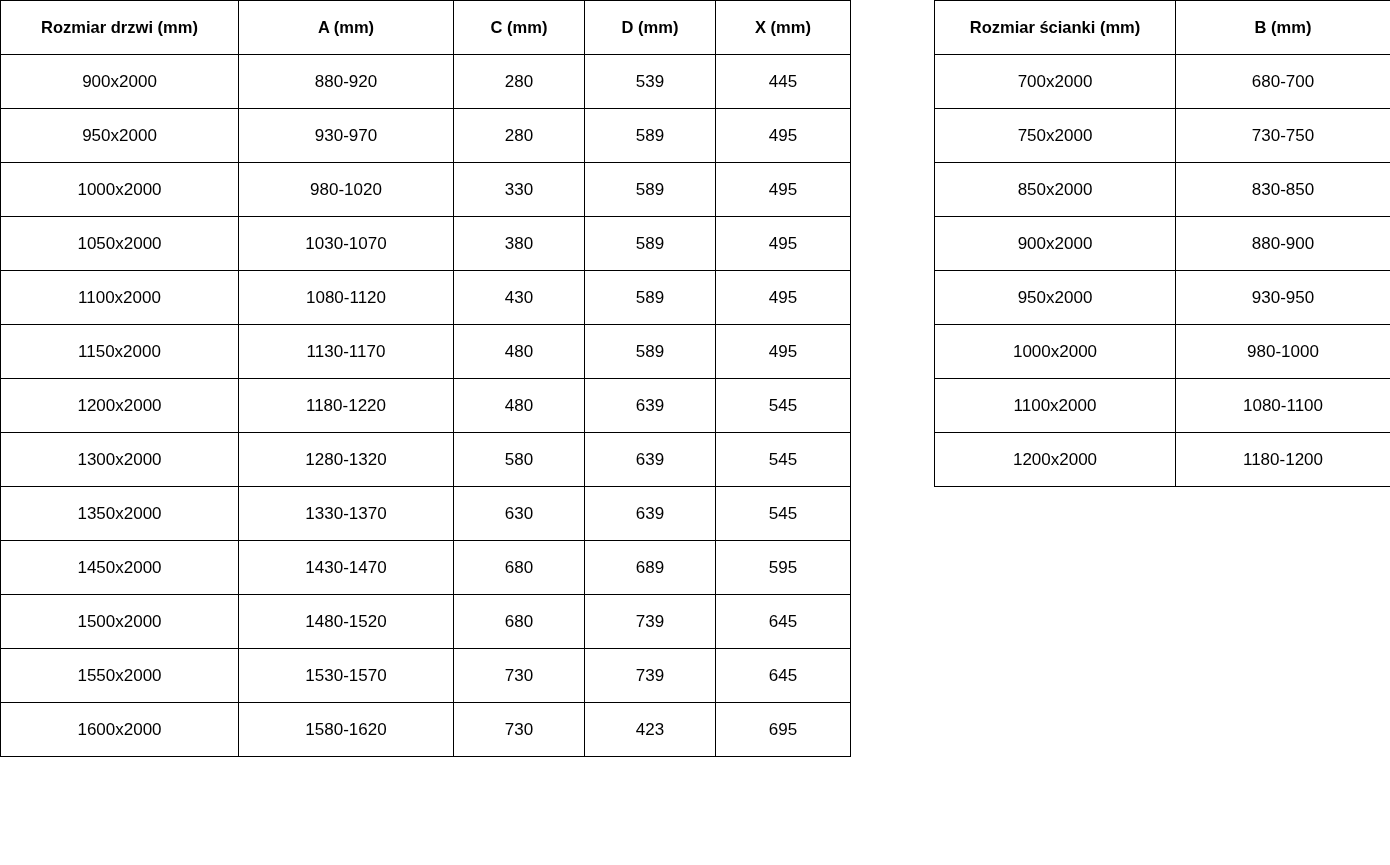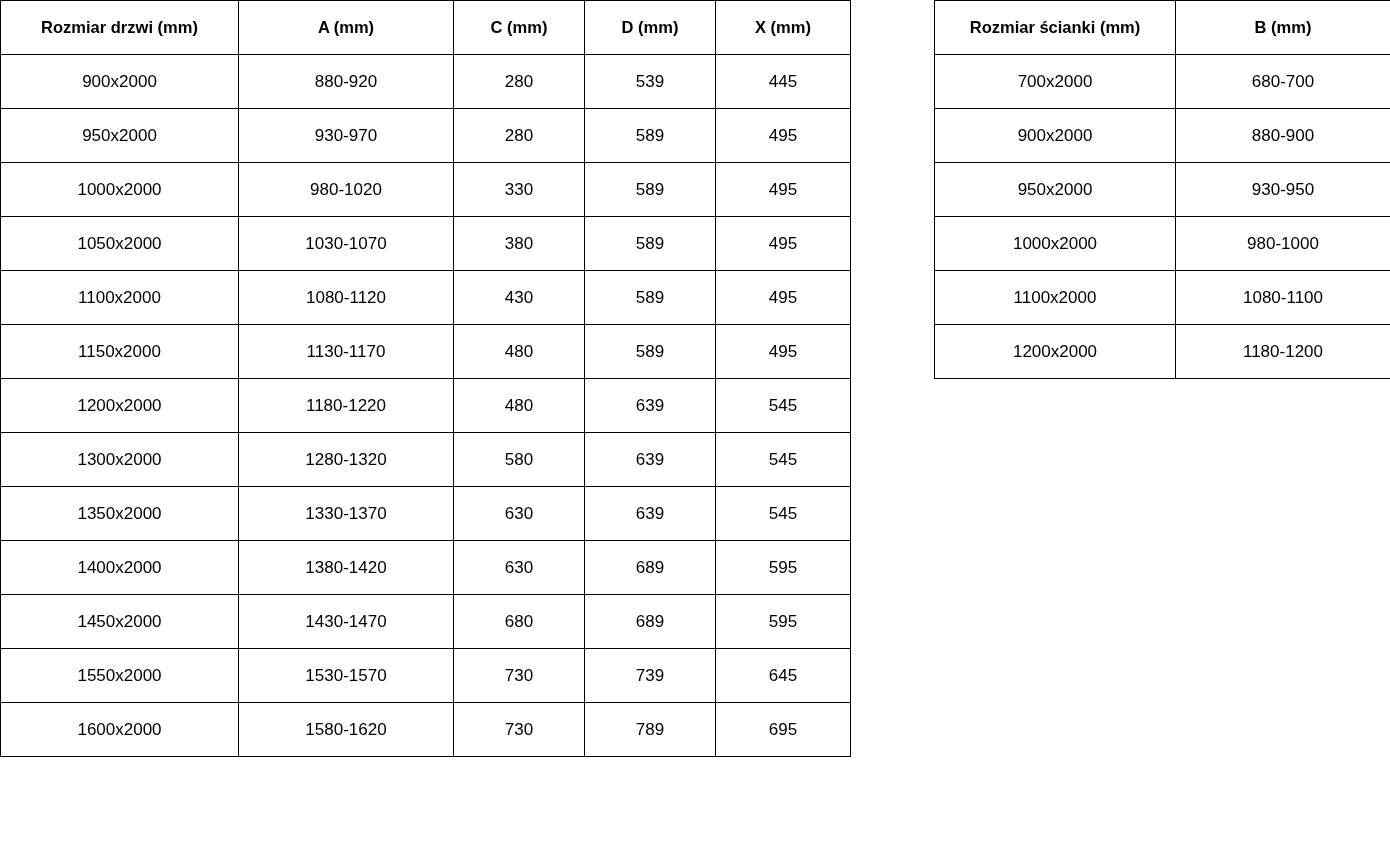--- a/index.html
+++ b/index.html
@@ -145,45 +145,45 @@
         <td>545</td>
       </tr>
       <tr>
         <td>1350x2000</td>
         <td>1330-1370</td>
         <td>630</td>
         <td>639</td>
         <td>545</td>
       </tr>
       <tr>
-        <td>1400x2000</td>
-        <td>1380-1420</td>
-        <td>630</td>
-        <td>689</td>
-        <td>595</td>
-      </tr>
-      <tr>
         <td>1450x2000</td>
         <td>1430-1470</td>
         <td>680</td>
         <td>689</td>
         <td>595</td>
       </tr>
       <tr>
+        <td>1500x2000</td>
+        <td>1480-1520</td>
+        <td>680</td>
+        <td>739</td>
+        <td>645</td>
+      </tr>
+      <tr>
         <td>1550x2000</td>
         <td>1530-1570</td>
         <td>730</td>
         <td>739</td>
         <td>645</td>
       </tr>
       <tr>
         <td>1600x2000</td>
         <td>1580-1620</td>
         <td>730</td>
-        <td>789</td>
+        <td>423</td>
         <td>695</td>
       </tr>
     </tbody>
   </table>
 
   <table class="grid" id="wall-table">
     <colgroup>
       <col class="w0">
         <col class="w1">
     </colgroup>
@@ -192,20 +192,28 @@
         <th>Rozmiar ścianki (mm)</th>
         <th>B (mm)</th>
       </tr>
     </thead>
     <tbody>
       <tr>
         <td>700x2000</td>
         <td>680-700</td>
       </tr>
       <tr>
+        <td>750x2000</td>
+        <td>730-750</td>
+      </tr>
+      <tr>
+        <td>850x2000</td>
+        <td>830-850</td>
+      </tr>
+      <tr>
         <td>900x2000</td>
         <td>880-900</td>
       </tr>
       <tr>
         <td>950x2000</td>
         <td>930-950</td>
       </tr>
       <tr>
         <td>1000x2000</td>
         <td>980-1000</td>

